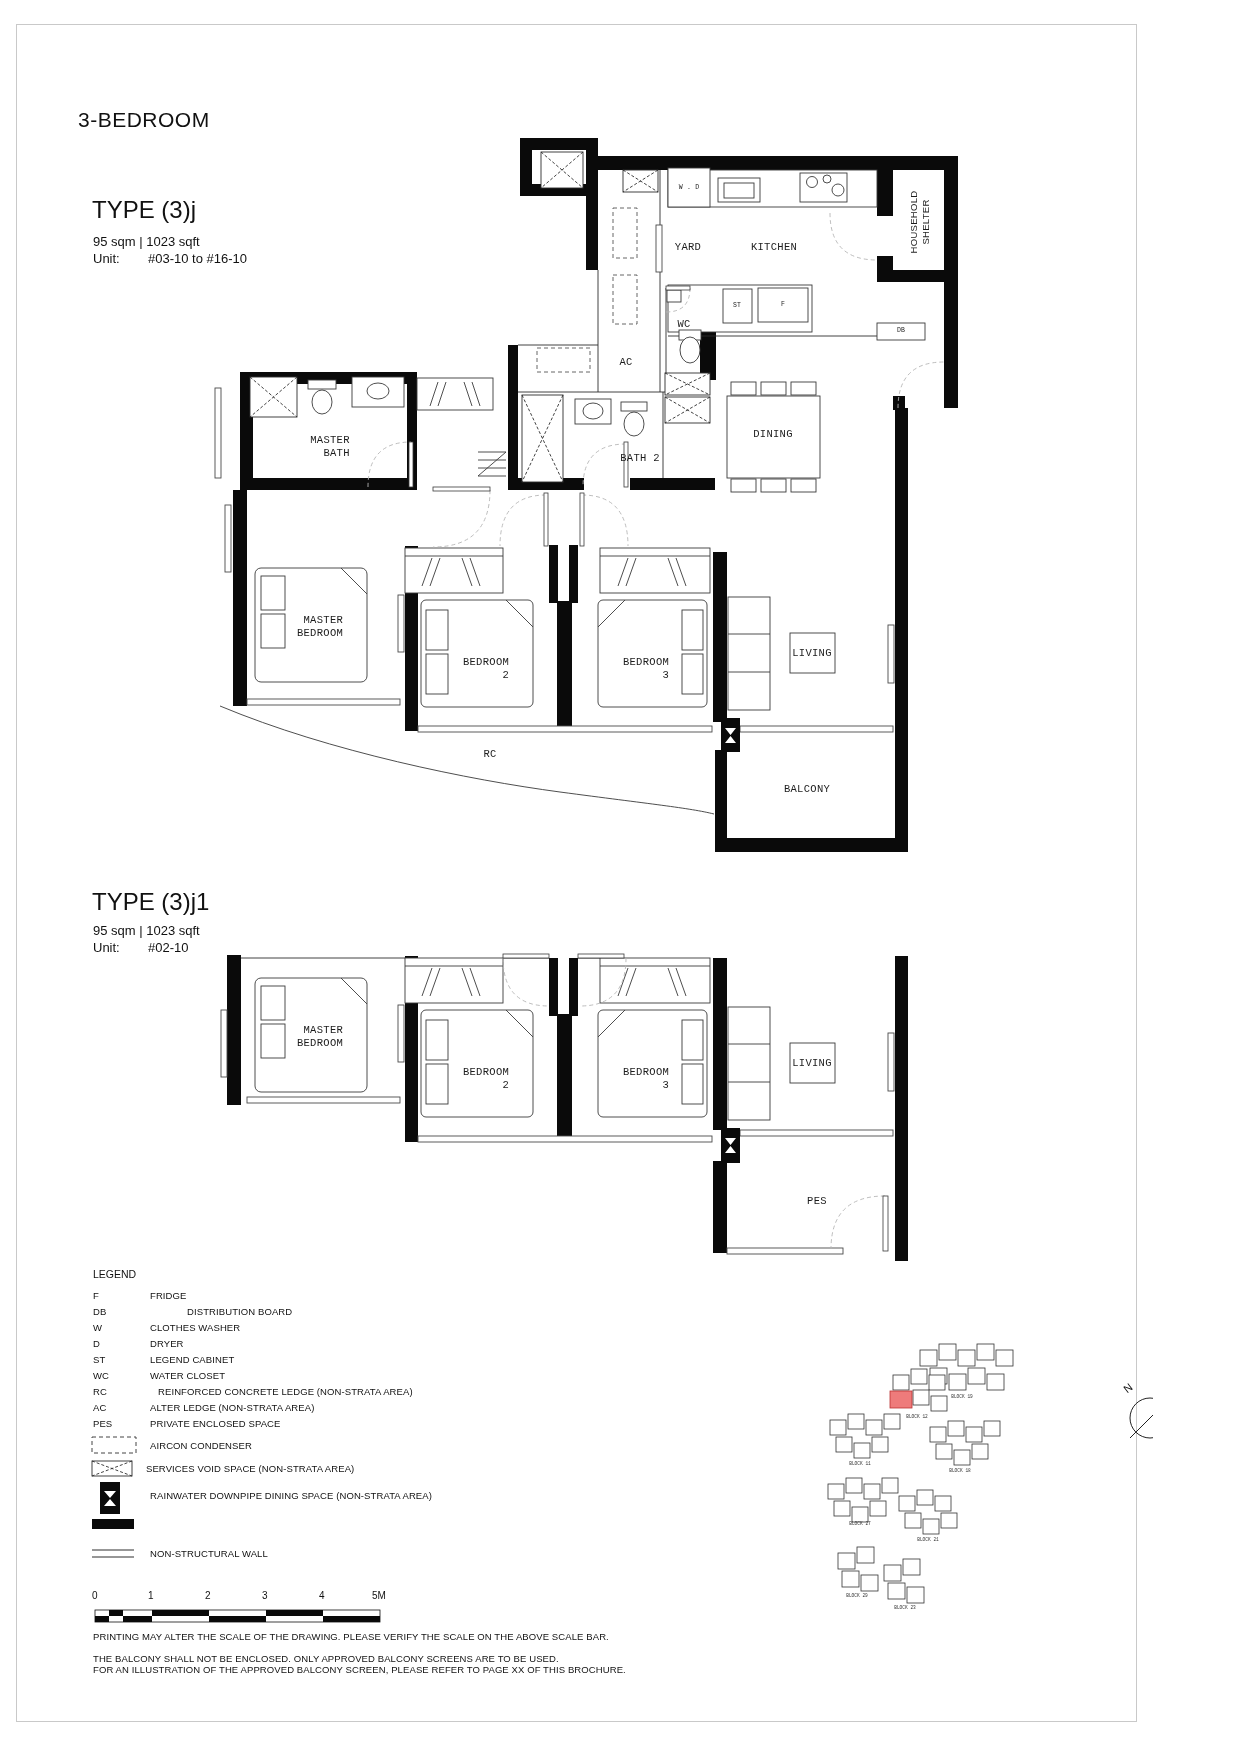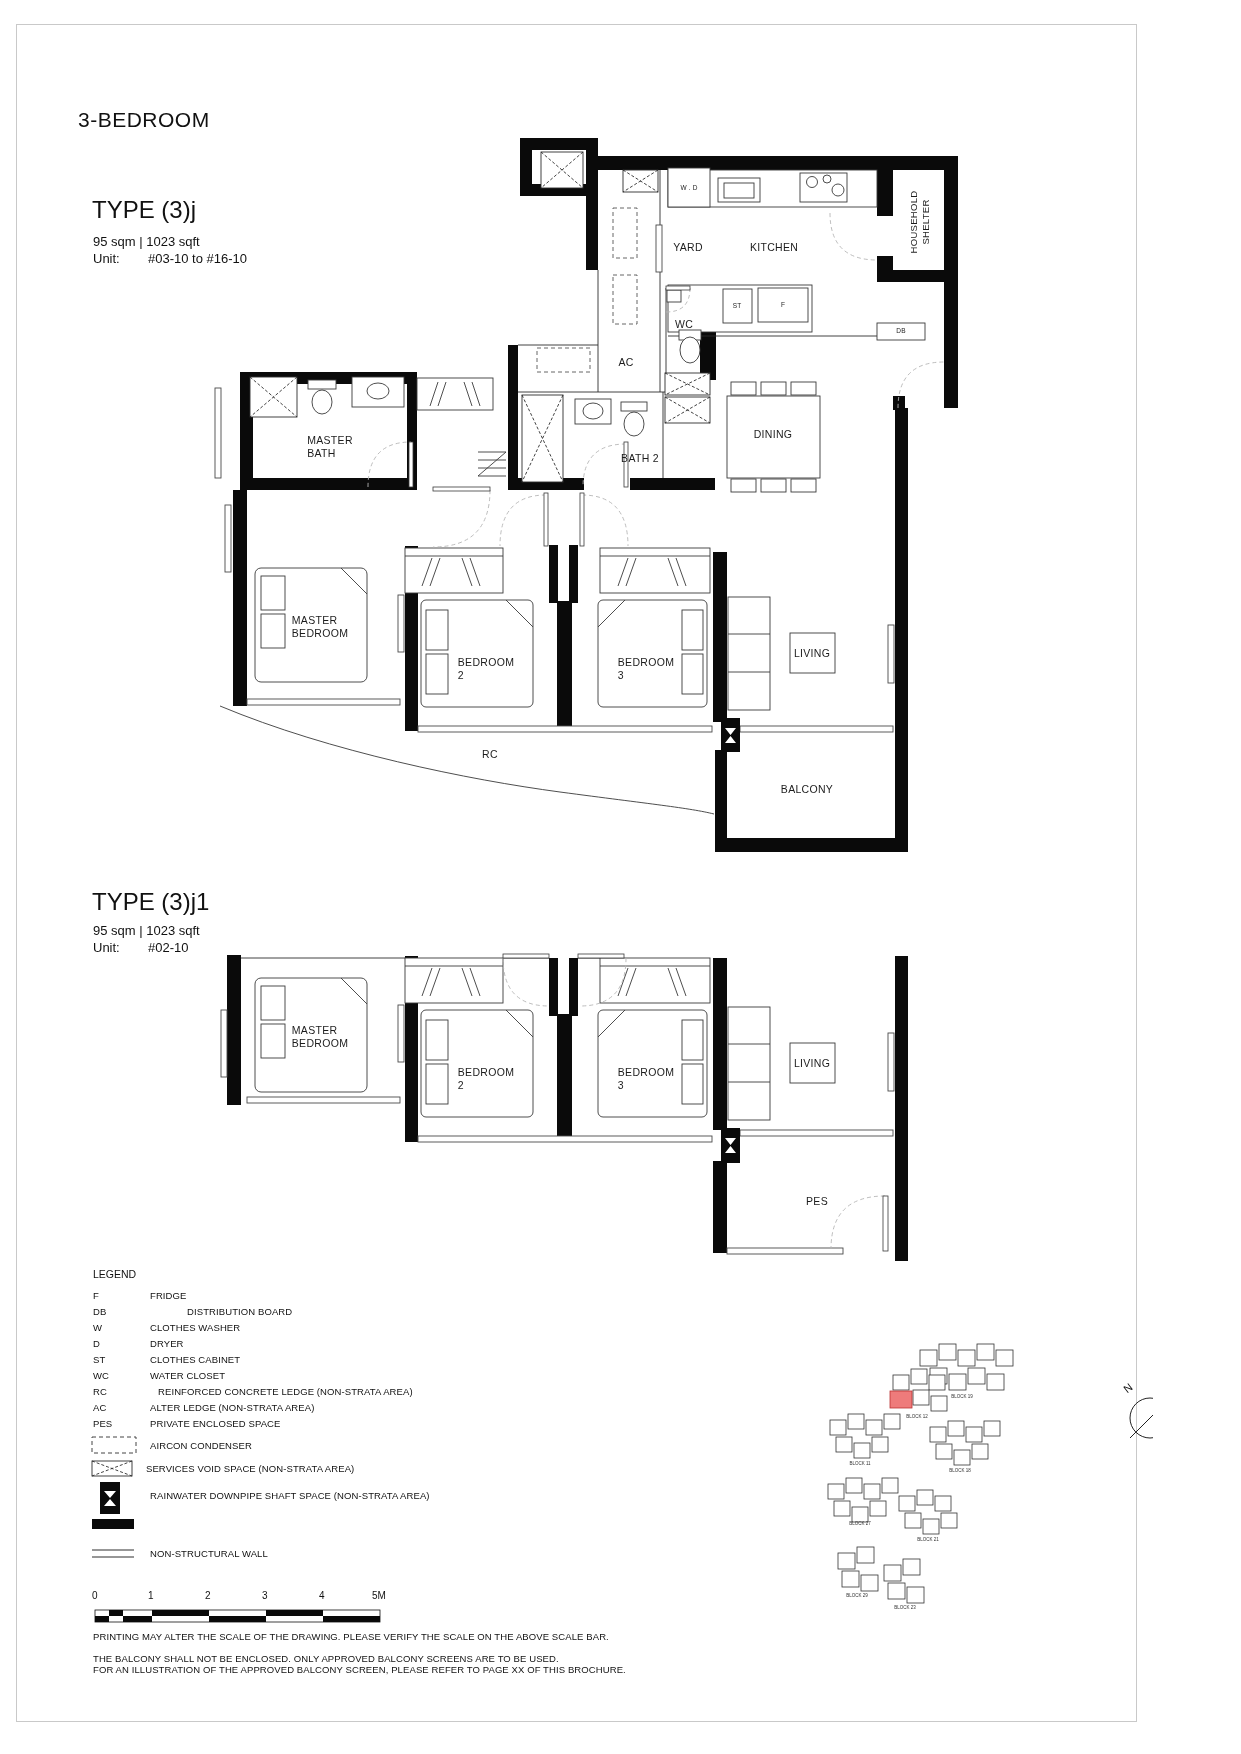--- a/index.html
+++ b/index.html
@@ -1,20 +1,20 @@
 <!DOCTYPE html>
 <html><head>
 <meta charset="utf-8">
 <style>
   html,body{margin:0;padding:0;background:#ffffff;}
   .page{position:relative;width:1153px;height:1754px;background:#fff;overflow:hidden;
         font-family:"Liberation Sans","DejaVu Sans",sans-serif;color:#111;}
   .pageborder{position:absolute;left:16px;top:24px;right:16px;bottom:32px;border:1px solid #c9c9c9;}
   .abs{position:absolute;}
-  .ctr{transform:translate(-50%,-50%);white-space:pre-line;text-align:left;line-height:1.2;}
+  .ctr{transform:translate(-50%,-50%);white-space:pre-line;text-align:right;line-height:1.2;font-family:Liberation Mono, monospace;}
   .h1{font-size:21px;letter-spacing:.5px;}
   .h2{font-size:24px;}
   .sub{font-size:13px;}
   .rlabel{font-size:10.5px;letter-spacing:.3px;color:#1c1c1c;}
   .tlabel{font-size:6.5px;letter-spacing:.2px;color:#1c1c1c;}
   .rot{transform:translate(-50%,-50%) rotate(-90deg);white-space:pre-line;text-align:center;line-height:1.25;}
   .legend-title{font-size:10.5px;font-weight:normal;}
   .lg{font-size:9.5px;letter-spacing:.1px;}
   .note{font-size:9.5px;letter-spacing:.1px;}
   .tick{font-size:10px;}
@@ -471,32 +471,32 @@
   <div class="abs legend-title" style="left:93px;top:1268px;">LEGEND</div>
   <div class="abs lg" style="left:93px;top:1290px;">F</div>
   <div class="abs lg" style="left:150px;top:1290px;">FRIDGE</div>
   <div class="abs lg" style="left:93px;top:1306px;">DB</div>
   <div class="abs lg" style="left:150px;top:1306px;margin-left:37px;">DISTRIBUTION BOARD</div>
   <div class="abs lg" style="left:93px;top:1322px;">W</div>
   <div class="abs lg" style="left:150px;top:1322px;">CLOTHES WASHER</div>
   <div class="abs lg" style="left:93px;top:1338px;">D</div>
   <div class="abs lg" style="left:150px;top:1338px;">DRYER</div>
   <div class="abs lg" style="left:93px;top:1354px;">ST</div>
-  <div class="abs lg" style="left:150px;top:1354px;">CLOTHES CABINET</div>
+  <div class="abs lg" style="left:150px;top:1354px;">LEGEND CABINET</div>
   <div class="abs lg" style="left:93px;top:1370px;">WC</div>
   <div class="abs lg" style="left:150px;top:1370px;">WATER CLOSET</div>
   <div class="abs lg" style="left:93px;top:1386px;">RC</div>
   <div class="abs lg" style="left:150px;top:1386px;padding-left:8px;">REINFORCED CONCRETE LEDGE (NON-STRATA AREA)</div>
   <div class="abs lg" style="left:93px;top:1402px;">AC</div>
   <div class="abs lg" style="left:150px;top:1402px;">ALTER LEDGE (NON-STRATA AREA)</div>
   <div class="abs lg" style="left:93px;top:1418px;">PES</div>
   <div class="abs lg" style="left:150px;top:1418px;">PRIVATE ENCLOSED SPACE</div>
   <div class="abs lg" style="left:150px;top:1440px;">AIRCON CONDENSER</div>
   <div class="abs lg" style="left:146px;top:1463px;">SERVICES VOID SPACE (NON-STRATA AREA)</div>
-  <div class="abs lg" style="left:150px;top:1490px;">RAINWATER DOWNPIPE SHAFT SPACE (NON-STRATA AREA)</div>
+  <div class="abs lg" style="left:150px;top:1490px;">RAINWATER DOWNPIPE DINING SPACE (NON-STRATA AREA)</div>
   <div class="abs lg" style="left:150px;top:1548px;">NON-STRUCTURAL WALL</div>
 
   <div class="abs tick" style="left:92px;top:1590px;">0</div>
   <div class="abs tick" style="left:148px;top:1590px;">1</div>
   <div class="abs tick" style="left:205px;top:1590px;">2</div>
   <div class="abs tick" style="left:262px;top:1590px;">3</div>
   <div class="abs tick" style="left:319px;top:1590px;">4</div>
   <div class="abs tick" style="left:372px;top:1590px;">5M</div>
 
   <div class="abs note" style="left:93px;top:1631px;">PRINTING MAY ALTER THE SCALE OF THE DRAWING. PLEASE VERIFY THE SCALE ON THE ABOVE SCALE BAR.</div>

